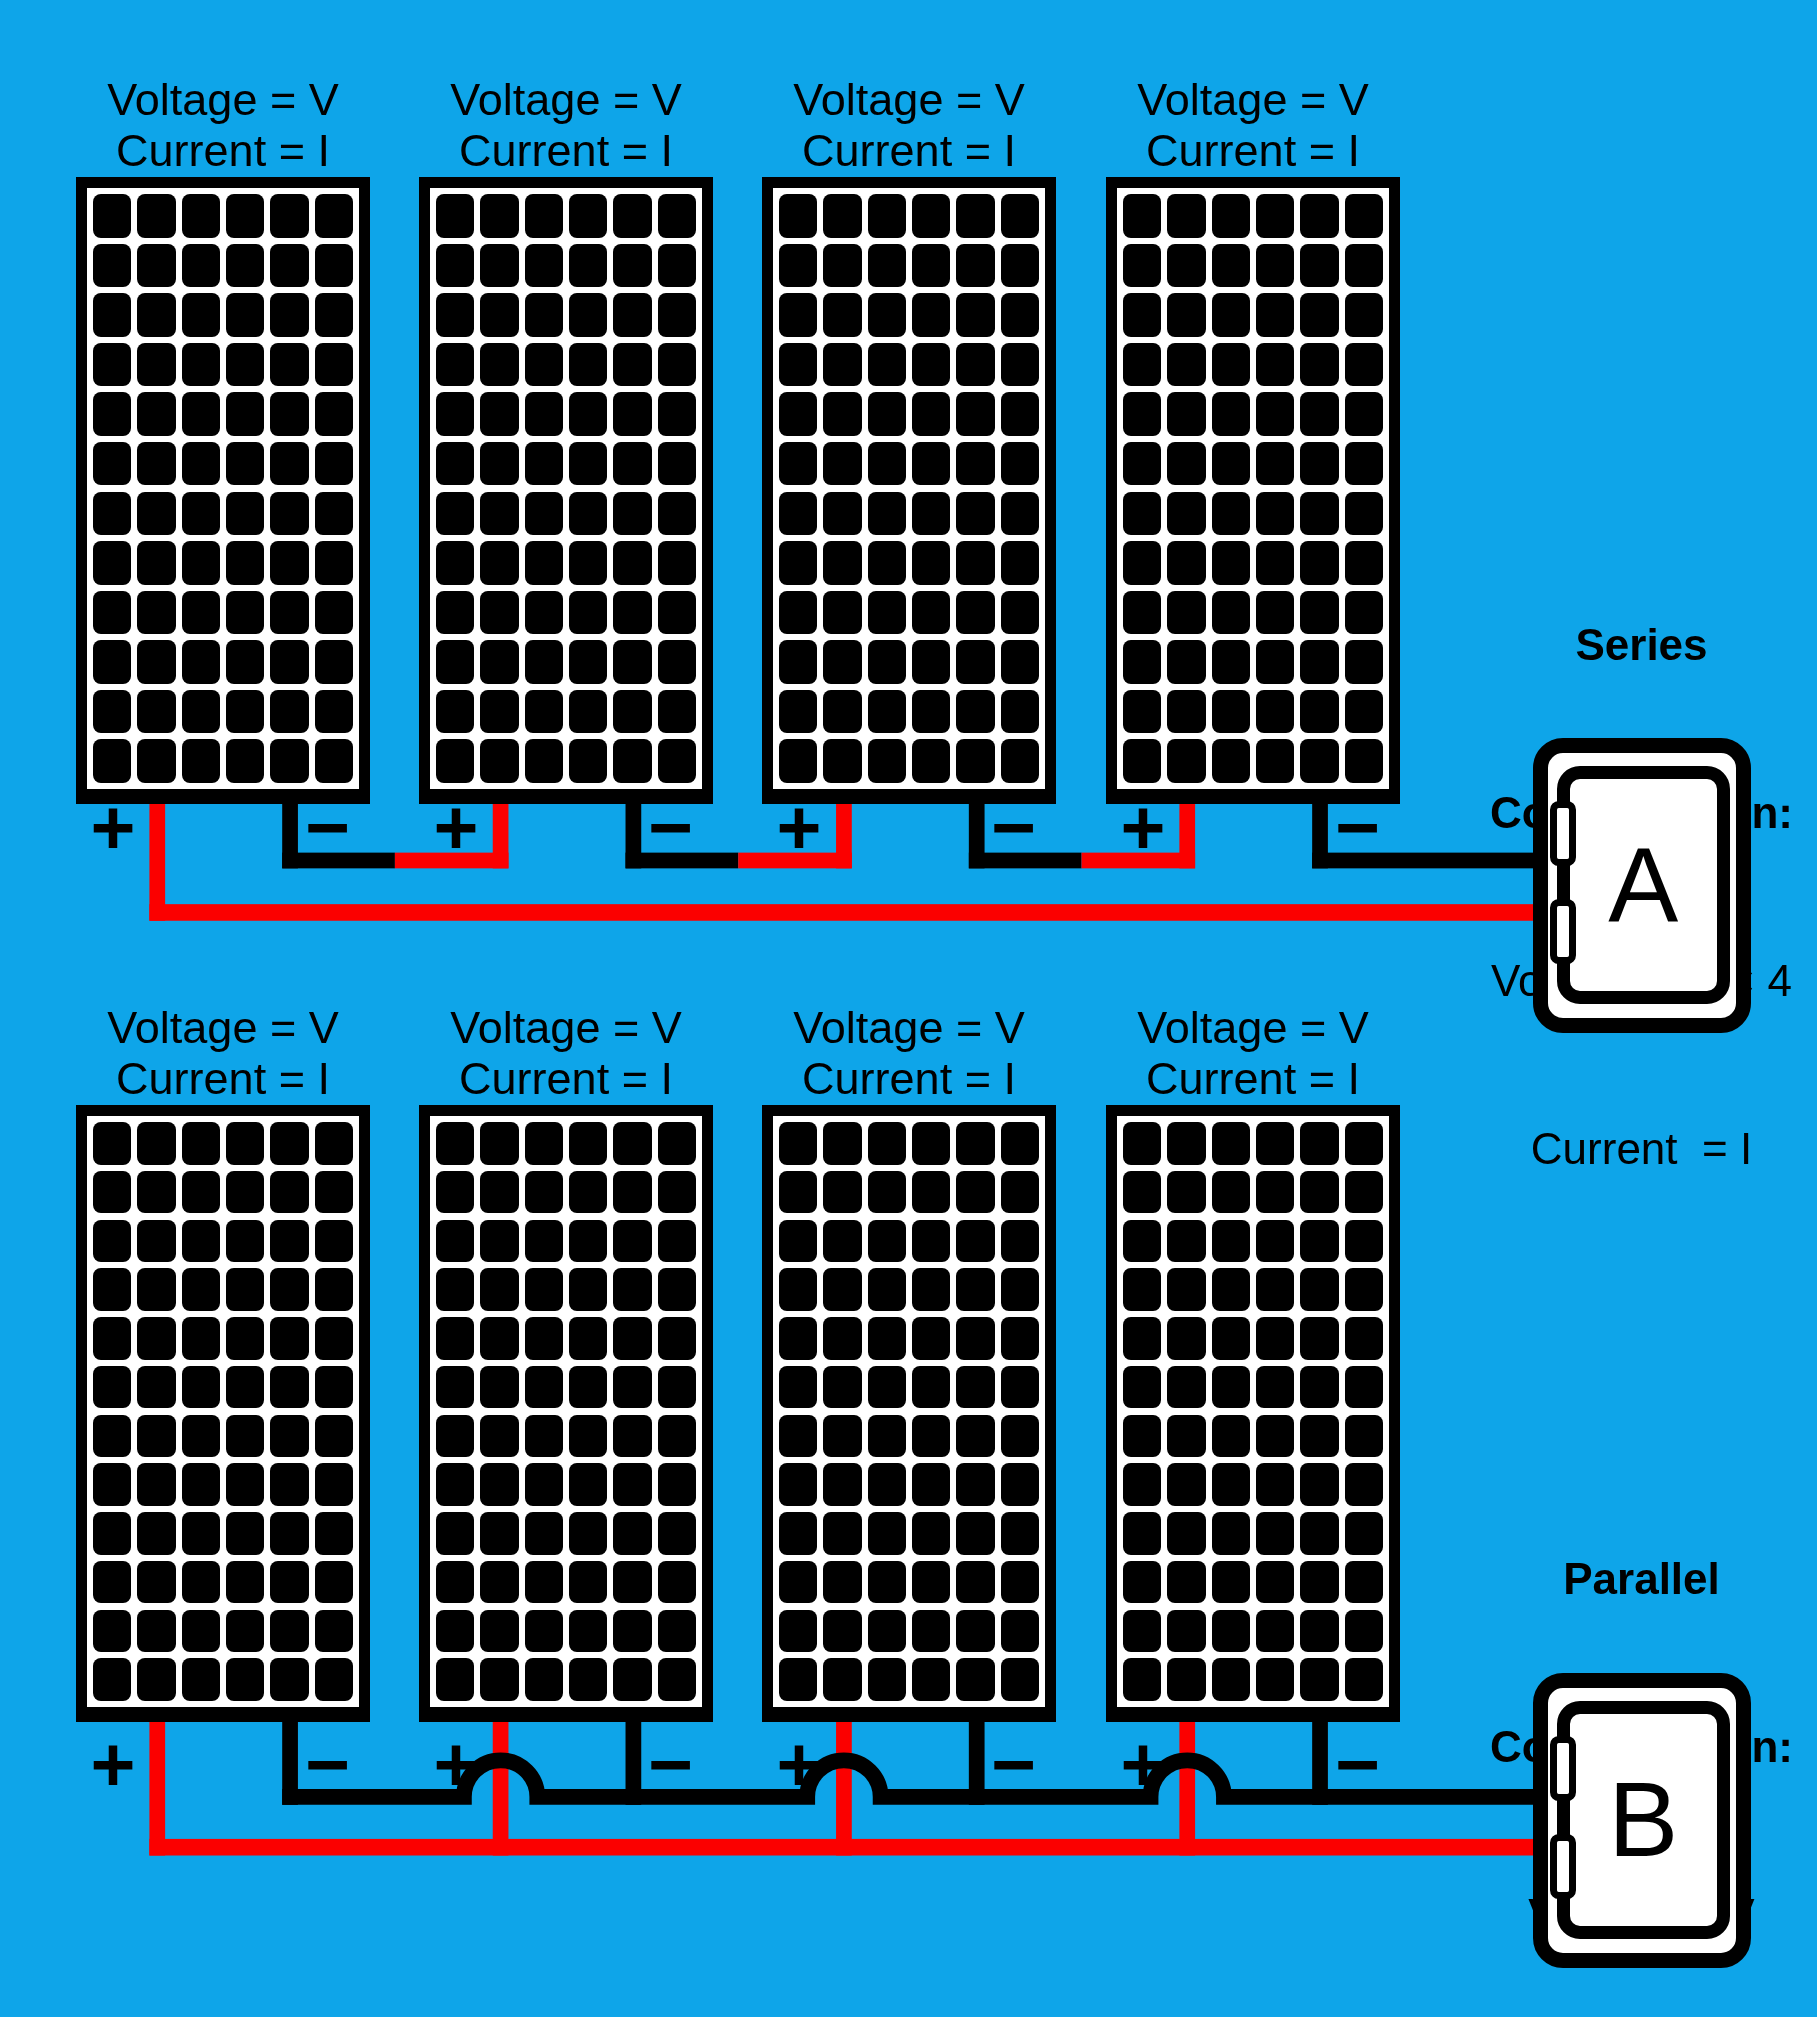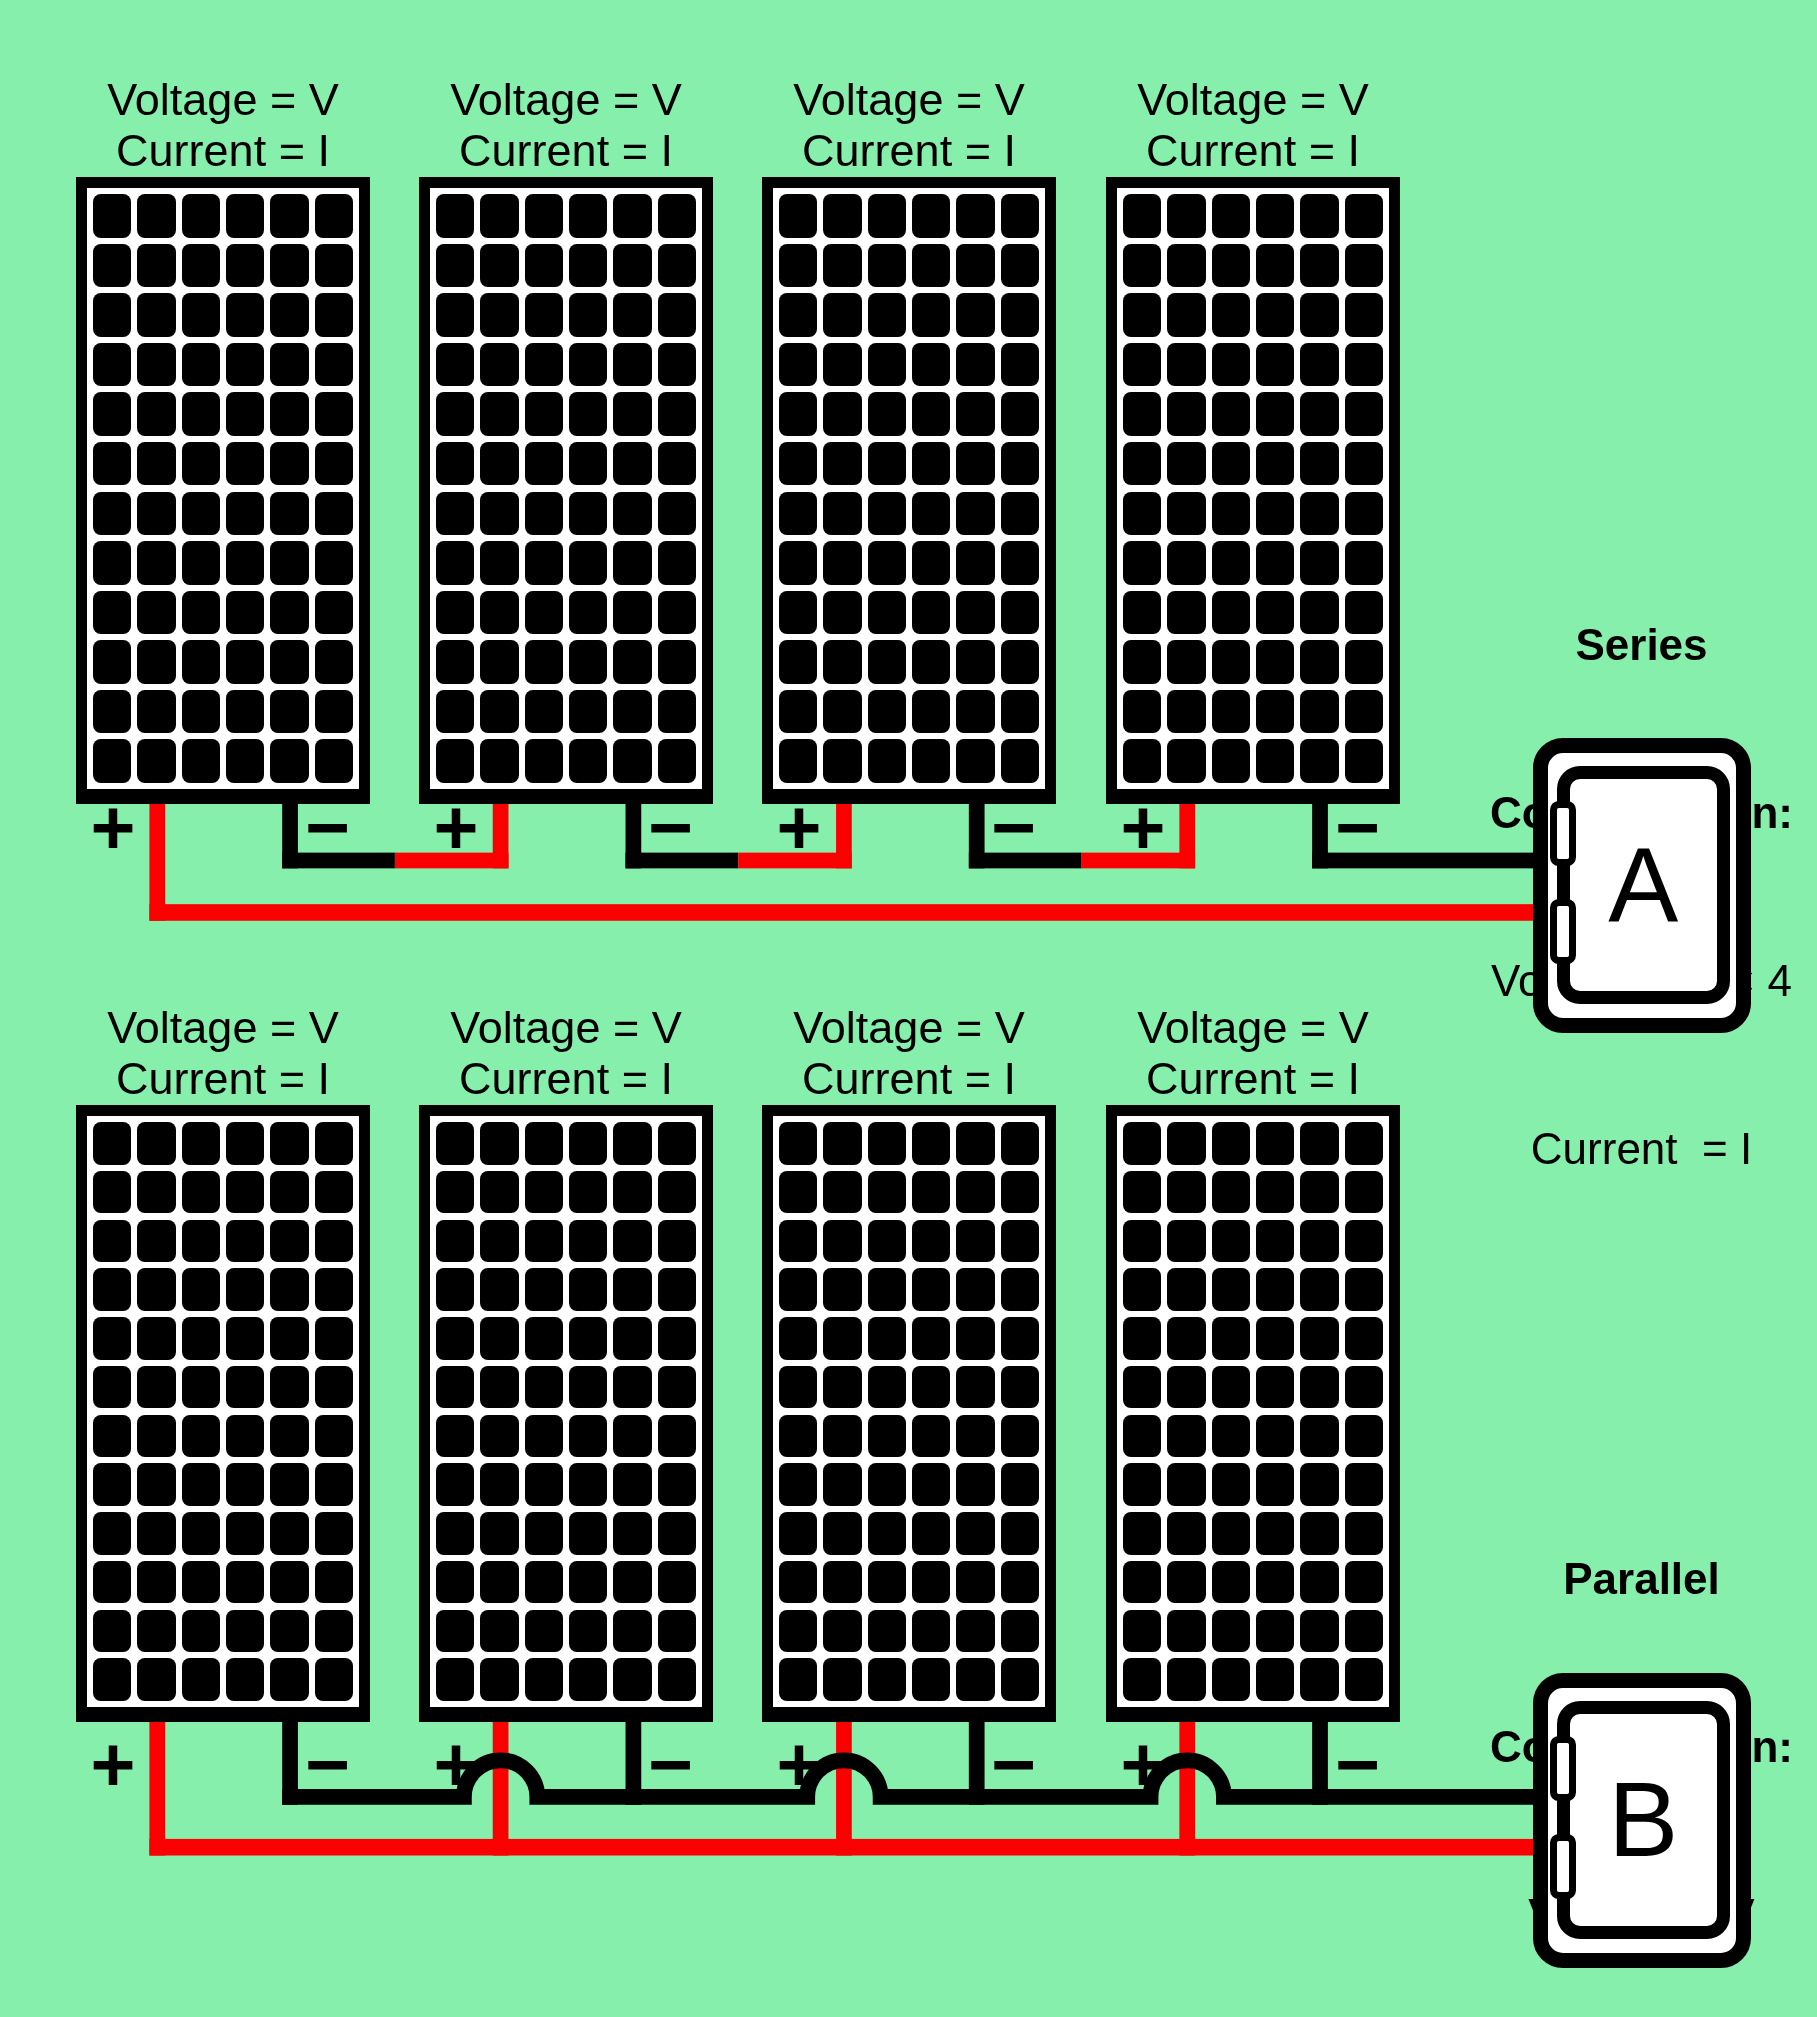--- a/index.html
+++ b/index.html
@@ -1,18 +1,18 @@
 <!DOCTYPE html>
 <html style="--pos: #fb0000;font-size:14px"><head>
 <meta charset="utf-8">
 <style>
   html,body { margin:0; padding:0; background:#ffffff; }
   body { font-family:"Liberation Sans", sans-serif; }
   .canvas {
-    position:relative; width:1818px; height:2018px; background:#86efac; overflow:hidden;
+    position:relative; width:1818px; height:2018px; background:#0ea5e9; overflow:hidden;
   }
   .wiring { position:absolute; left:0; top:0; width:1818px; height:2018px; }
   .wire-pos { fill:var(--pos,#fb0000); }
   .wire-neg { fill:#000000; }
   .bus-neg-path { stroke:#000000; stroke-width:18px; fill:none; }
 
   .panel-group { position:absolute; }
   .panel-labels {
     position:absolute; left:-35px; width:364px; text-align:center;
     font-size:45px; line-height:51px; color:#000; white-space:pre;

